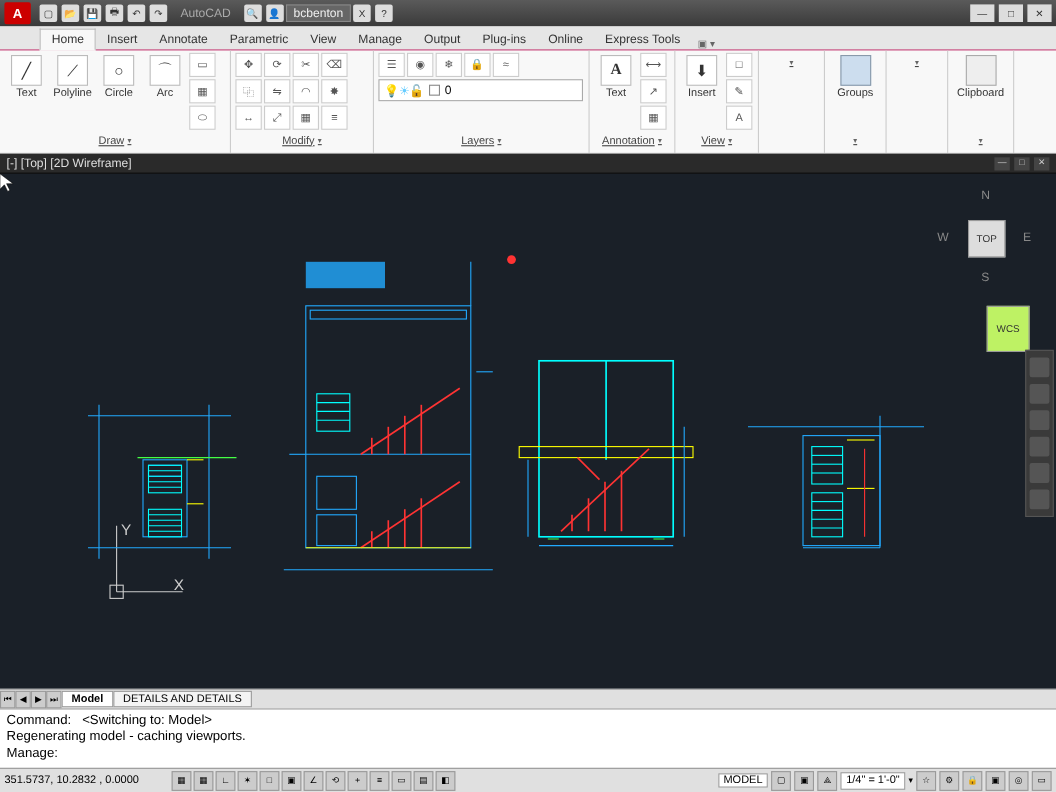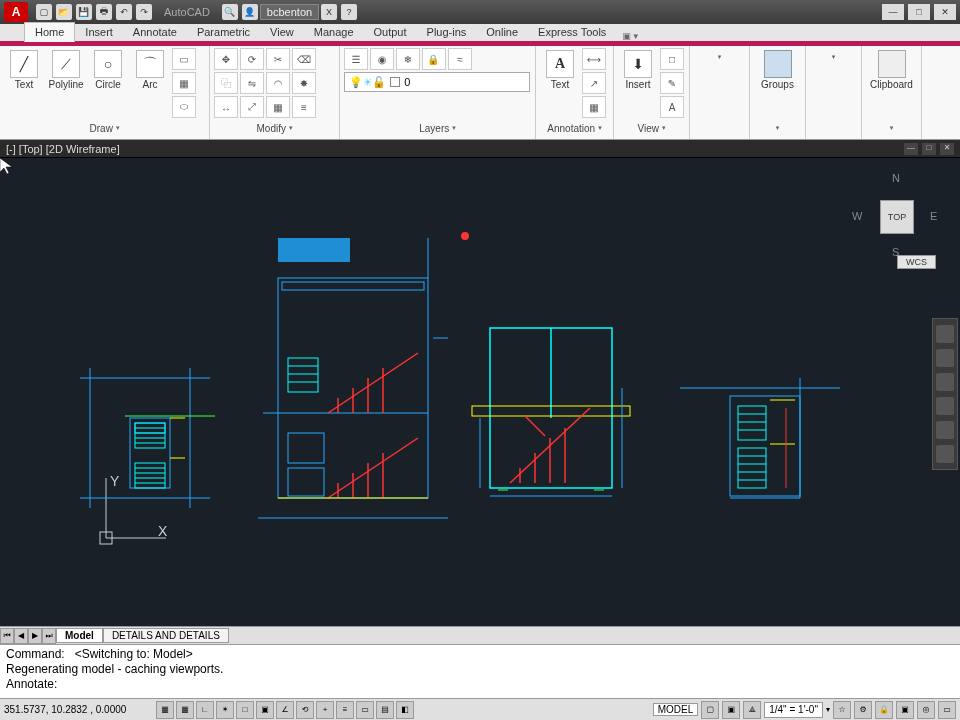--- a/index.html
+++ b/index.html
@@ -9,48 +9,48 @@
 .titlebar { height:24px; background:linear-gradient(#5a5a5a,#3a3a3a); display:flex; align-items:center; padding:0 4px; color:#fff; font-size:11px; }
 .logo { width:24px; height:20px; background:#c00; color:#fff; font-weight:bold; display:flex; align-items:center; justify-content:center; font-size:12px; margin-right:6px; border-radius:2px; }
 .qat-btn { width:16px; height:16px; background:#ddd; margin:0 2px; border-radius:2px; display:inline-flex; align-items:center; justify-content:center; font-size:9px; color:#333; }
 .title-text { flex:0 0 auto; margin:0 10px; color:#aaa; font-size:11px; }
 .search-box { width:155px; height:18px; background:#fff; border:1px solid #888; font-size:11px; padding:0 4px; color:#888; font-style:italic; }
 .title-right { margin-left:auto; display:flex; align-items:center; gap:4px; }
 .user-box { background:#666; color:#eee; padding:1px 6px; font-size:11px; border:1px solid #888; }
 .win-btn { width:22px; height:16px; background:#ddd; display:inline-flex; align-items:center; justify-content:center; font-size:9px; color:#333; }
 
 
-.ribbon-tabs { height:22px; background:#e6e6e6; display:flex; align-items:end; padding-left:24px; border-bottom:5px solid #be185d; }
+.ribbon-tabs { height:22px; background:#e6e6e6; display:flex; align-items:end; padding-left:36px; border-bottom:1px solid #be185d; }
 .ribbon-tab { padding:3px 10px; font-size:11px; color:#333; cursor:pointer; }
 .ribbon-tab.active { background:#f8f8f8; border:1px solid #bbb; border-bottom:1px solid #f8f8f8; margin-bottom:-1px; }
 
 
 .ribbon { height:94px; background:#f8f8f8; display:flex; border-bottom:1px solid #999; }
 .panel { border-right:1px solid #ccc; display:flex; flex-direction:column; padding:2px 4px; }
 .panel-body { flex:1; display:flex; align-items:flex-start; gap:2px; }
-.panel-footer { height:18px; text-align:center; font-size:10px; color:#444; display:flex; align-items:center; justify-content:center; gap:3px; }
+.panel-footer { height:18px; text-align:center; font-size:10px; color:#444; display:flex; align-items:center; justify-content:center; gap:3px;text-decoration:underline; }
 .panel-footer::after { content:"▾"; font-size:7px; color:#666; }
 .big-btn { width:40px; display:flex; flex-direction:column; align-items:center; gap:1px; font-size:10px; color:#333; padding-top:2px; }
 .big-btn .ico { width:28px; height:28px; border:1px solid #bbb; background:#fff; display:flex; align-items:center; justify-content:center; font-size:14px; }
 .small-grid { display:grid; grid-template-columns:repeat(1,24px); gap:2px; }
 .small-grid.c4 { grid-template-columns:repeat(4,24px); }
 .sm-btn { width:24px; height:22px; border:1px solid #ccc; background:#fff; display:flex; align-items:center; justify-content:center; font-size:10px; color:#555; }
 .layer-combo { height:20px; width:186px; border:1px solid #aaa; background:#fff; font-size:11px; padding:0 4px; display:flex; align-items:center; }
 .layer-combo.sm { height:20px; }
 
 
 .dwg-header { height:18px; background:#2a2a2a; color:#ddd; font-size:11px; display:flex; align-items:center; padding:0 6px; border-bottom:1px solid #000; }
 .dwg-header .wctrl { margin-left:auto; display:flex; gap:4px; }
 .dwg-header .wctrl span { width:14px; height:12px; background:#444; display:inline-block; font-size:8px; text-align:center; color:#ccc; }
 .canvas { position:relative; background:#1a2028; height:468px; overflow:hidden; }
 .canvas svg { position:absolute; left:0; top:0; }
 .viewcube { position:absolute; right:18px; top:14px; width:90px; height:90px; }
 .viewcube .cube { position:absolute; left:28px; top:28px; width:34px; height:34px; background:#ddd; border:1px solid #999; display:flex; align-items:center; justify-content:center; font-size:9px; color:#333; }
 .viewcube .dir { position:absolute; color:#888; font-size:11px; }
-.wcs { position:absolute; right:24px; top:97px; background:#e5e5e5; color:#333; font-size:9px; padding:1px 8px; border:1px solid #999; }
+.wcs { position:absolute; right:24px; top:120px; background:#bef264; color:#333; font-size:9px; padding:15px 8px; border:1px solid #999; }
 .navbar-right { position:absolute; right:2px; top:160px; width:26px; background:#3a3a3a; border:1px solid #555; display:flex; flex-direction:column; gap:6px; padding:6px 0; align-items:center; }
 .navbar-right span { width:18px; height:18px; background:#555; border-radius:2px; }
 .cursor { position:absolute; left:578px; top:548px; width:12px; height:16px; }
 
 
 .layout-tabs { height:18px; background:#e0e0e0; display:flex; align-items:center; font-size:10px; border-top:1px solid #999; }
 .layout-tabs .nav { display:flex; }
 .layout-tabs .nav span { width:14px; height:16px; background:#ccc; border:1px solid #999; display:inline-flex; align-items:center; justify-content:center; font-size:8px; }
 .layout-tabs .tab { padding:1px 8px; background:#f4f4f4; border:1px solid #999; cursor:pointer; }
 .layout-tabs .tab.active { background:#fff; font-weight:bold; }
@@ -418,21 +418,21 @@
     <span>⏭</span>
   </div>
   <div class="tab active">Model</div>
   <div class="tab">DETAILS AND DETAILS</div>
 </div>
 
 <div class="cmdline">
   <div class="row">Command:   &lt;Switching to: Model&gt;</div>
   <div class="row">Regenerating model - caching viewports.</div>
   <div class="row"></div>
-  <div class="row">Annotate:</div>
+  <div class="row">Manage:</div>
 </div>
 
 <div class="statusbar">
   <div class="coords">351.5737, 10.2832 , 0.0000</div>
   <div class="st-btn">▦</div>
   <div class="st-btn">▦</div>
   <div class="st-btn">∟</div>
   <div class="st-btn">✶</div>
   <div class="st-btn">□</div>
   <div class="st-btn">▣</div>

